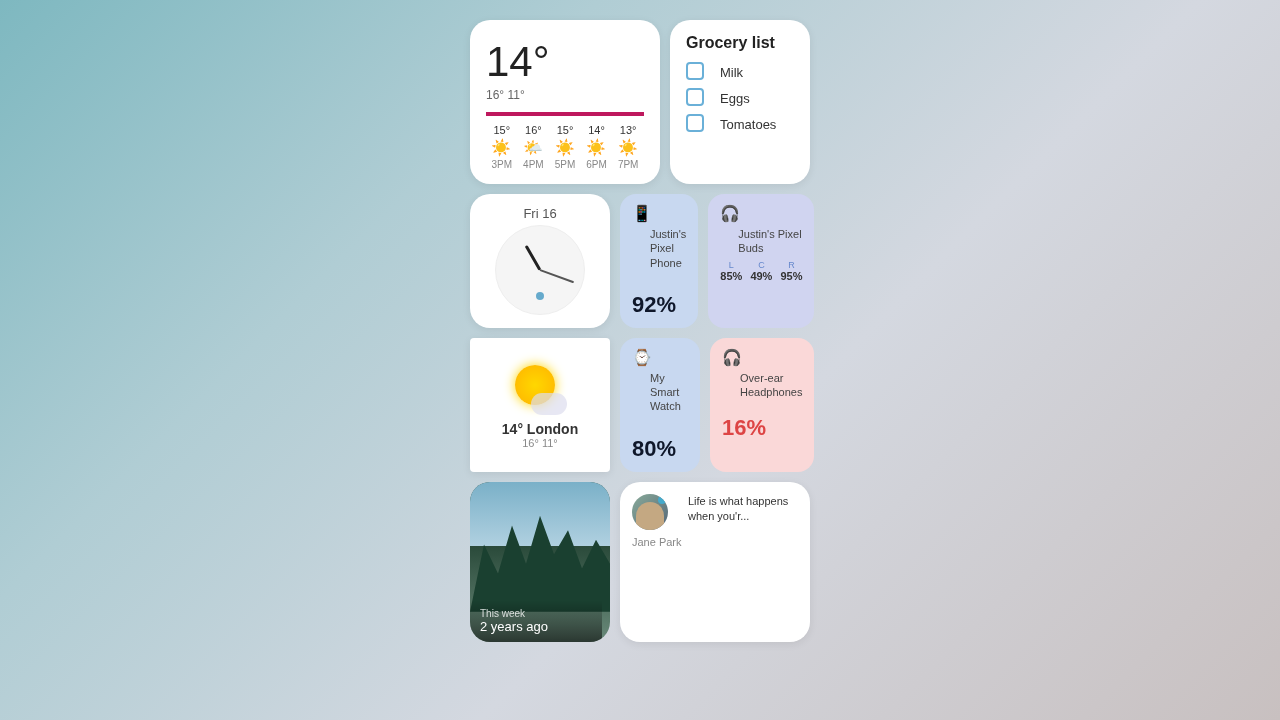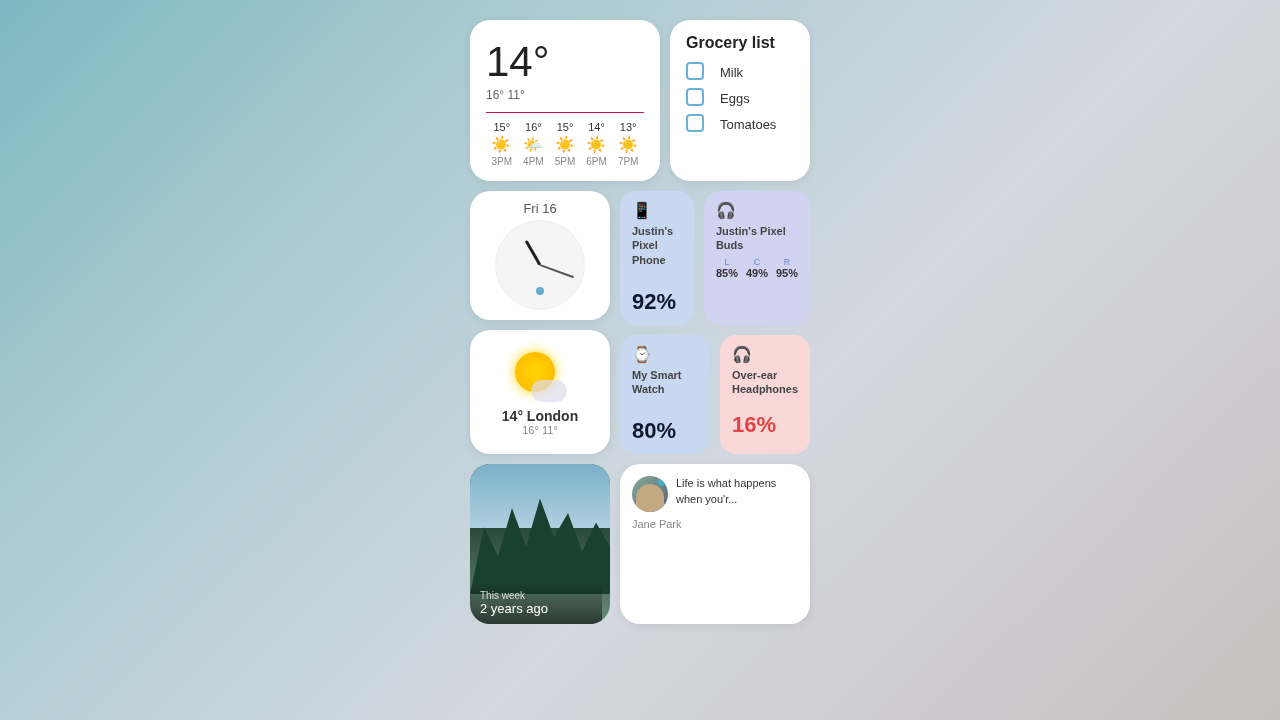--- a/index.html
+++ b/index.html
@@ -75,21 +75,21 @@
     }
     .weather-temp-range {
       font-size: 12px;
       color: #666;
       margin-top: 2px;
     }
     .weather-forecast {
       display: flex;
       justify-content: space-between;
       margin-top: 10px;
-      border-top: 1px solid #be185d;
+      border-top: 4px solid #be185d;
       padding-top: 8px;
     }
     .forecast-item {
       text-align: center;
       flex: 1;
     }
     .forecast-temp {
       font-size: 11px;
       color: #333;
       font-weight: 500;
@@ -214,23 +214,24 @@
     }
     .battery-widget-pink {
       background: #fad8d8;
       border-radius: 16px;
       padding: 10px 12px;
       flex: 1;
     }
     .battery-device-name {
       font-size: 11px;
       color: #444;
-      font-weight: 700;
+      font-weight: 400;
       line-height: 1.3;
       margin-top: 4px;
+      margin-left: 18px;
     }
     .battery-percent {
       font-size: 22px;
       font-weight: 600;
       color: #0f172a;
       margin-top: 22px;
     }
     .battery-percent-red {
       font-size: 22px;
       font-weight: 600;
@@ -255,21 +256,21 @@
       color: #333;
       font-weight: 600;
     }
     .device-icon {
       font-size: 16px;
     }
 
     
     .weather-small-widget {
       background: white;
-      border-radius: 20px;
+      border-radius: 4px;
       padding: 10px 12px;
       box-shadow: 0 2px 8px rgba(0,0,0,0.08);
       display: flex;
       flex-direction: column;
       align-items: center;
       justify-content: center;
       flex: 1;
       text-align: right;
     }
     .weather-small-sun {
@@ -359,21 +360,21 @@
       border-radius: 20px;
       padding: 12px;
       box-shadow: 0 2px 8px rgba(0,0,0,0.08);
       flex: 1;
       display: flex;
       flex-direction: column;
       gap: 6px;
     }
     .quote-content {
       display: flex;
-      gap: 8px;
+      gap: 20px;
       align-items: flex-start;
     }
     .quote-avatar {
       width: 36px;
       height: 36px;
       border-radius: 50%;
       background: linear-gradient(135deg, #8a9, #567);
       flex-shrink: 0;
       overflow: hidden;
       position: relative;

